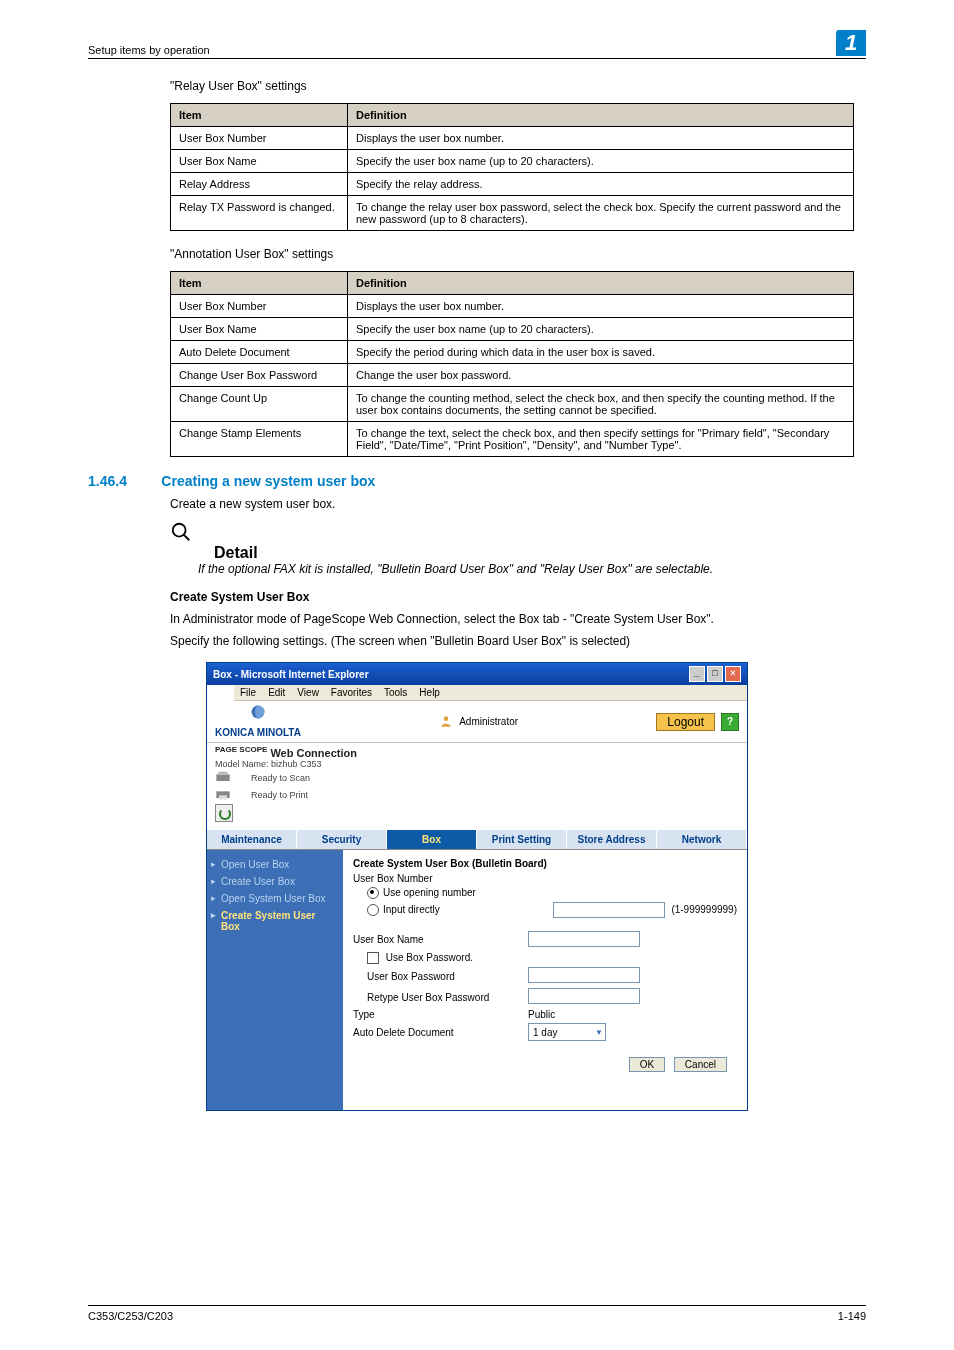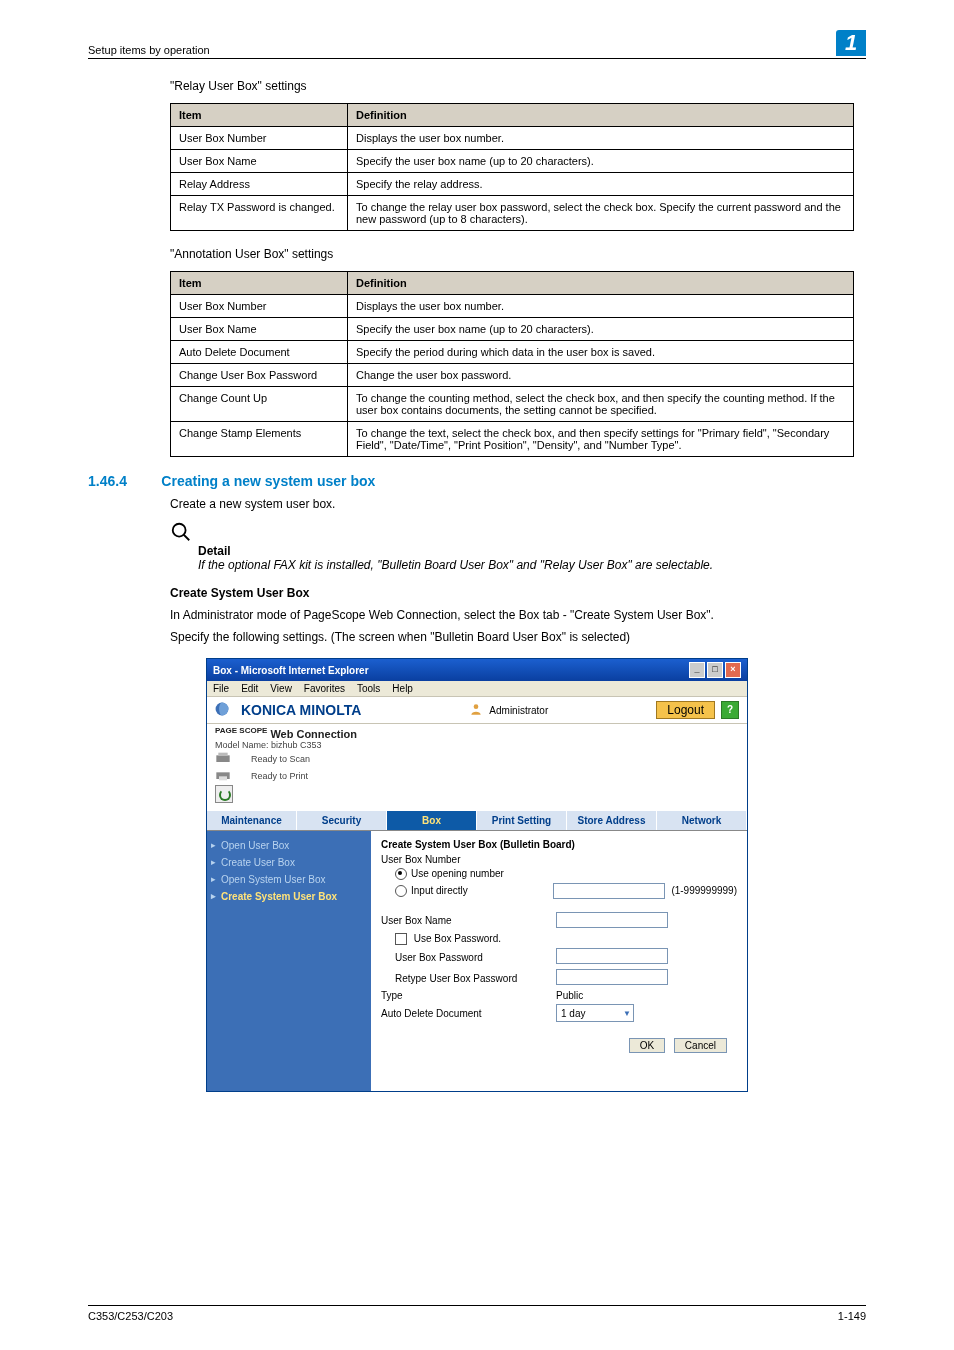--- a/index.html
+++ b/index.html
@@ -96,22 +96,22 @@
     margin-left: 82px;
     margin-top: 10px;
     margin-bottom: 14px;
   }
   .detail-icon svg {
     width: 22px;
     height: 22px;
   }
   .detail-label {
     font-weight: bold;
-    font-size: 12px;
-    margin-left: 28px;
+    font-size: 16px;
+    margin-left: 44px;
     margin-top: -2px;
   }
   .detail-text {
     font-style: italic;
     font-size: 12px;
     margin-left: 28px;
   }
   .bold-heading {
     font-weight: bold;
     font-size: 12px;
@@ -136,29 +136,29 @@
     justify-content: space-between;
     align-items: center;
   }
   .ss-winbtns { display:flex; gap:2px; }
   .ss-winbtn {
     width:14px; height:14px; background:#ccc; border:1px solid #fff; font-size:9px; text-align:center; line-height:12px; color:#000;
   }
   .ss-winbtn.close { background:#E36A4F; color:#fff;}
   .ss-menu {
     background:#ECE9D8; padding:2px 6px; font-size:10px; color:#000;
-    display:flex; gap:12px; border-bottom:1px solid #C8C4B4;
+    display:flex; gap:12px; border-bottom:1px solid #C8C4B4;margin-left:27px;
   }
   .ss-menu span { text-decoration: none; }
   .ss-toprow {
     display:flex; justify-content:space-between; align-items:center;
     padding:4px 8px; border-bottom:1px solid #C8C4B4;
     background:#fff;
   }
-  .km-logo { display:flex; align-items:center; gap:12px; font-weight:bold; font-size:14px; color:#003E8A;}
+  .km-logo { display:flex; align-items:center; gap:6px; font-weight:bold; font-size:10px; color:#003E8A;flex-direction:column;}
   .adm-row { display:flex; align-items:center; gap:6px; font-size:10px;}
   .adm-icon svg {width:14px;height:14px;}
   .logout-btn {
     background:#F5C24B; border:1px solid #A07820; font-size:12px; padding:1px 10px;
   }
   .help-btn { width:16px;height:16px;background:#3BAA35;color:#fff;text-align:center;line-height:16px;font-weight:bold;border:1px solid #2A7A25;}
   .ss-inforow {
     display:flex; justify-content:space-between; align-items:flex-start; padding:2px 8px 6px 8px; background:#fff;flex-direction:column;
   }
   .wc-left { font-size:10px; }
@@ -173,21 +173,21 @@
   .ss-tabs {
     display:flex; background:#6d28d9; padding:0; border-bottom:1px solid #888;align-items:flex-end;
   }
   .ss-tab {
     flex:1; text-align:center; padding:4px 0; font-size:10px; font-weight:bold;
     color:#003E8A; background:#D8E3F2; border-right:1px solid #fff;
   }
   .ss-tab.active { background:#0D5AA7; color:#FFE37A;}
   .ss-body { display:flex; min-height:260px;}
   .ss-side {
-    width:164px; background:#3C6FB6; color:#fff; font-size:10px; padding:6px 0;
+    width:136px; background:#3C6FB6; color:#fff; font-size:10px; padding:6px 0;
   }
   .ss-side-item {
     padding:3px 8px 3px 14px; position:relative; font-weight:bold;
   }
   .ss-side-item::before {
     content:"▸"; position:absolute; left:4px; top:3px; font-size:9px; color:#B8D3EF;
   }
   .ss-side-item.active { color:#FFE37A;}
   .ss-side-item.dim { color:#B8D3EF; font-weight:normal;}
   .ss-main {

